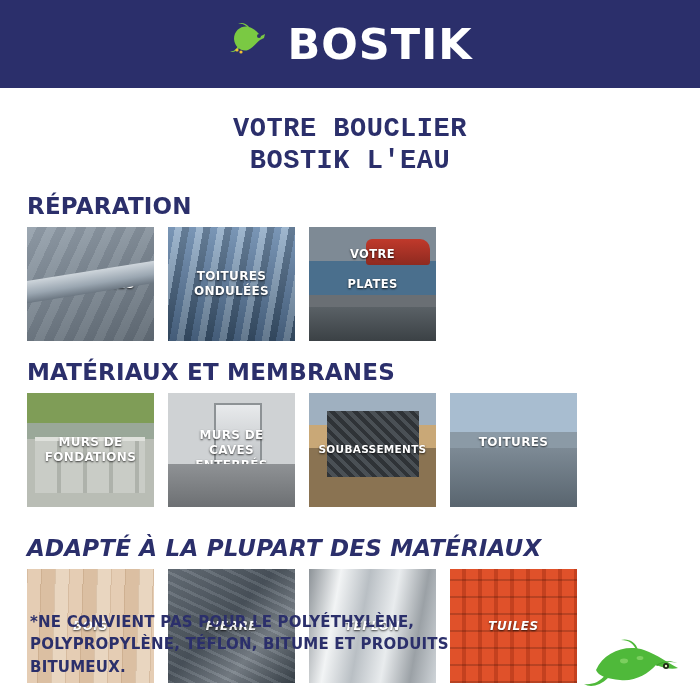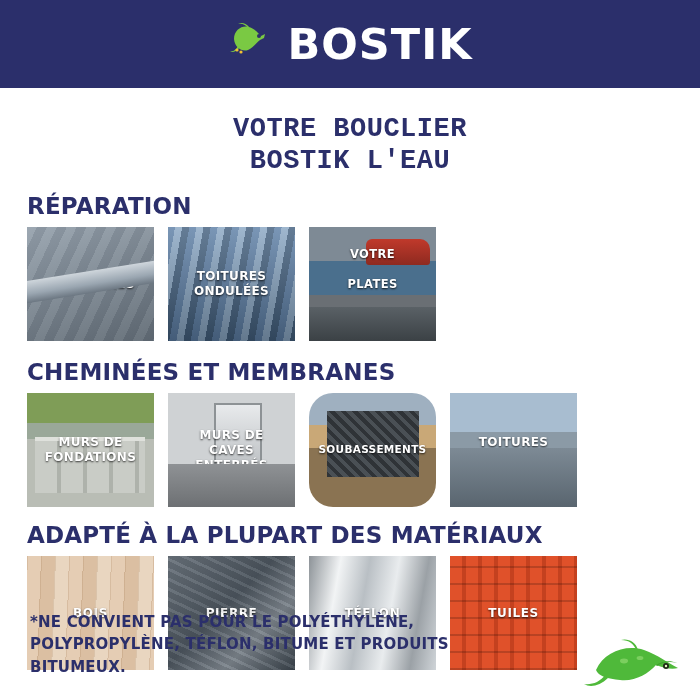--- a/index.html
+++ b/index.html
@@ -59,21 +59,21 @@
   }
   .section-title {
     color: #2b2f6b;
     font-size: 23px;
     font-weight: bold;
     letter-spacing: 0.2px;
     font-family: "DejaVu Sans", sans-serif;
   }
   .sec1 { margin-top: 16px; }
   .sec2 { margin-top: 18px; }
-  .sec3 { margin-top: 15px; }
+  .sec3 { margin-top: 28px; font-style: italic; }
 
   .row {
     display: flex;
     gap: 14px;
     margin-top: 8px;
   }
   .card {
     position: relative;
     width: 127px;
     height: 114px;
@@ -225,21 +225,20 @@
     background: linear-gradient(180deg,#e8eaec,#bcc0c3);
     border: 2px solid #8d9295;
   }
   .img-cellar::after {
     content:"";
     position:absolute; left:0; bottom:0; width:100%; height:38%;
     background: linear-gradient(180deg,#8f9295,#6d7073);
   }
   .img-drain {
     background: linear-gradient(180deg, #9fb0c0 0 28%, #c9a877 28% 48%, #8a7352 48% 100%);
-    border-radius: 24px;
   }
   .img-drain::before {
     content:"";
     position:absolute; left:18px; top:18px; width:92px; height:66px;
     background:
       repeating-linear-gradient(45deg, #2f3337 0 4px, #4a5055 4px 8px);
   }
   .img-flatroof {
     background: linear-gradient(180deg, #a8bdd0 0 34%, #8b9aa6 34% 48%, #6e7c88 48% 100%);
   }
@@ -334,21 +333,21 @@
           <span>VOTRE</span>
           <span>PLATES</span>
           <span>VANS</span>
         </div>
       </div>
 
     </div>
   </div>
 
   <div class="section sec2">
-    <div class="section-title">CHEMINÉES ET MEMBRANES</div>
+    <div class="section-title">MATÉRIAUX ET MEMBRANES</div>
     <div class="row">
 
       <div class="card img-foundation">
         <div class="caption" style="white-space:pre-line">MURS DE
 FONDATIONS</div>
       </div>
 
       <div class="card img-cellar">
         <div class="caption" style="white-space:pre-line">MURS DE
 CAVES

